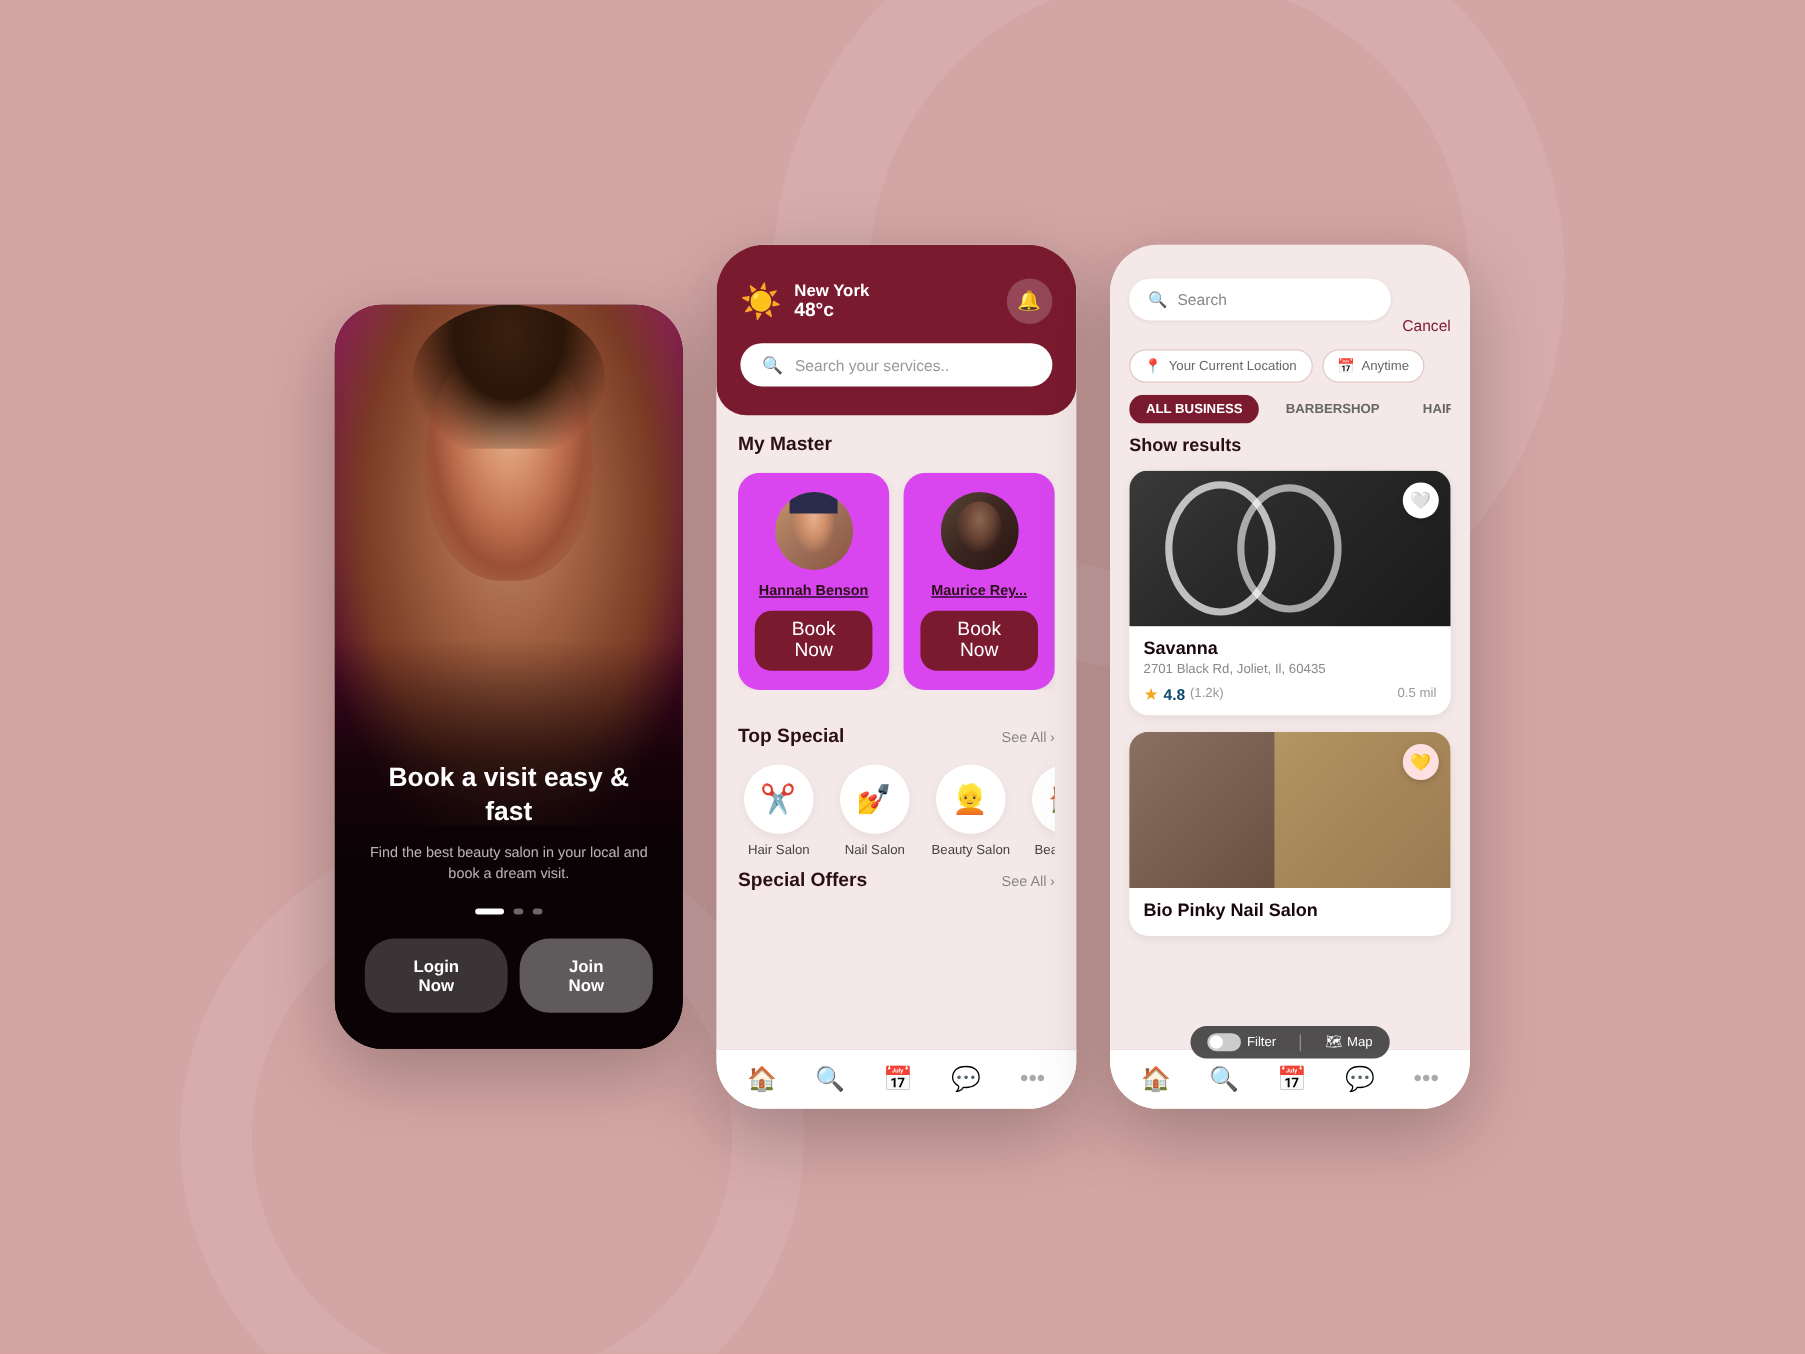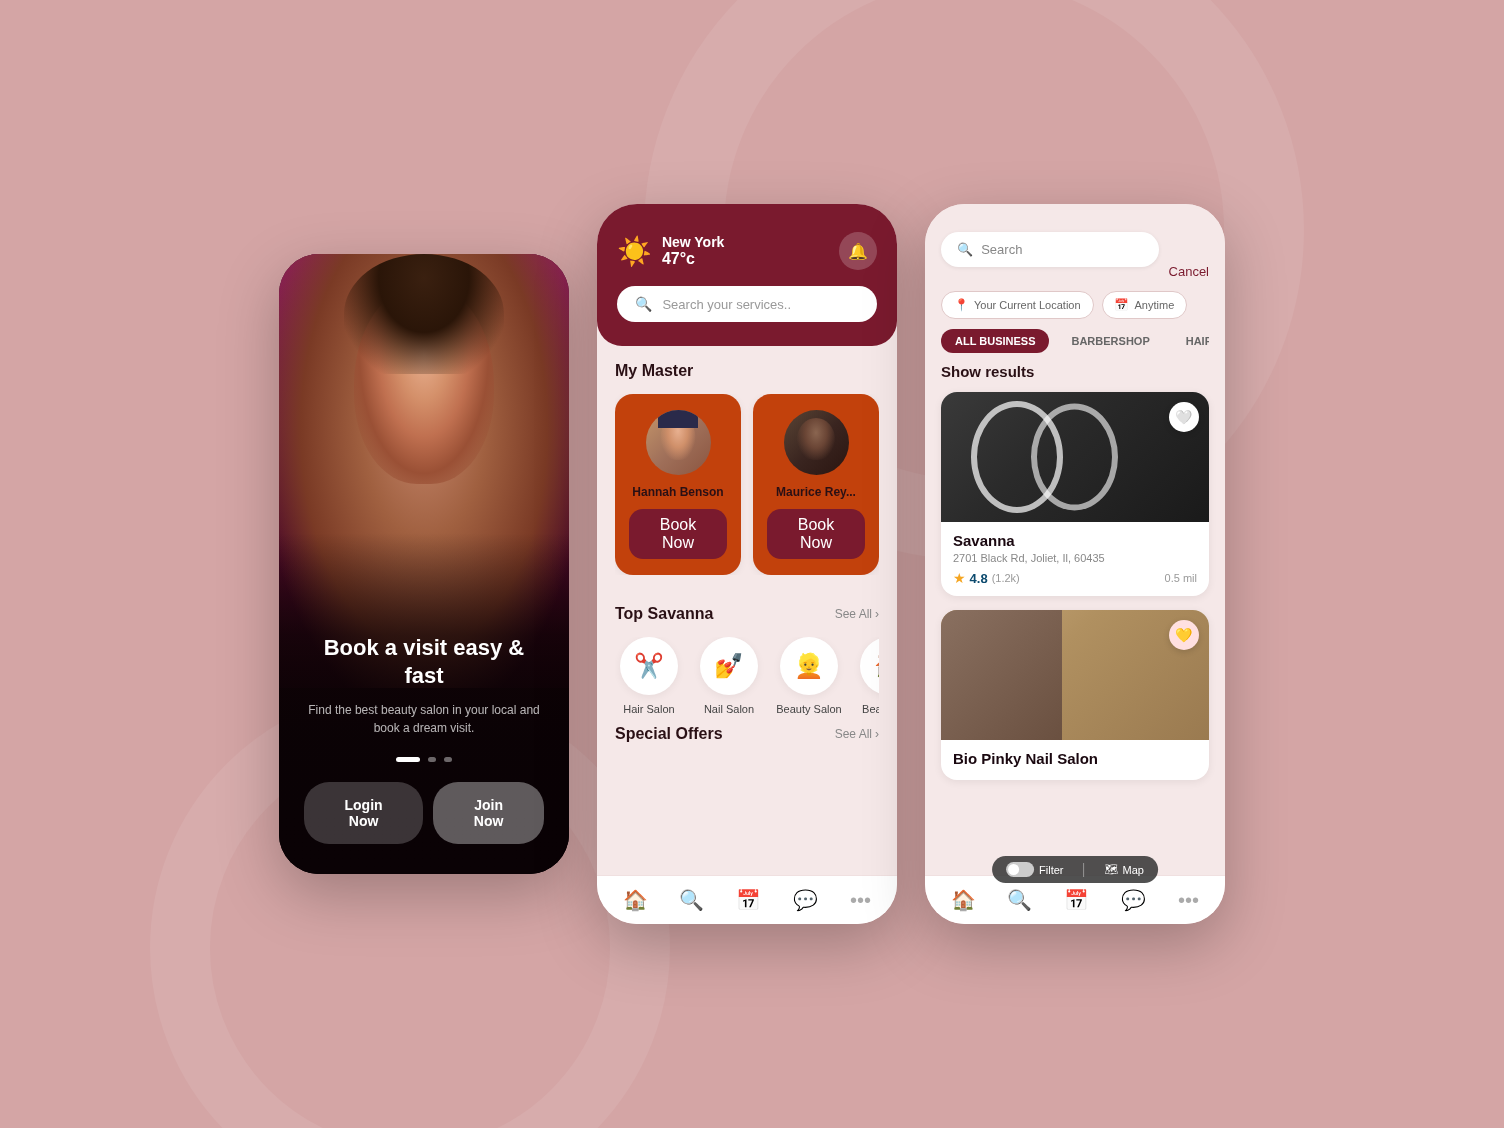--- a/index.html
+++ b/index.html
@@ -302,26 +302,27 @@
       gap: 3px;
     }
 
     .masters-row {
       display: flex;
       gap: 12px;
       overflow: hidden;
     }
 
     .master-card {
-      background: #c2410c;
+      background: #d946ef;
       border-radius: 18px;
       padding: 16px 14px;
       text-align: center;
       min-width: 120px;
       box-shadow: 0 2px 8px rgba(0,0,0,0.06);
+      text-decoration: underline;
     }
 
     .master-avatar {
       width: 65px;
       height: 65px;
       border-radius: 50%;
       margin: 0 auto 10px;
       overflow: hidden;
     }
 
@@ -802,21 +803,21 @@
     </div>
   </div>
 
   <div class="phone phone-2">
     <div class="phone-2-header">
       <div class="weather-row">
         <div class="weather-left">
           <span class="sun-icon">☀️</span>
           <div class="weather-text">
             <div class="city-name">New York</div>
-            <div class="temperature">47°c</div>
+            <div class="temperature">48°c</div>
           </div>
         </div>
         <button class="bell-btn">🔔</button>
       </div>
       <div class="search-bar">
         <span class="search-bar-icon">🔍</span>
         <span class="search-bar-text">Search your services..</span>
       </div>
     </div>
 
@@ -839,21 +840,21 @@
               <div class="avatar-maurice"></div>
             </div>
             <div class="master-name">Maurice Rey...</div>
             <button class="book-btn">Book Now</button>
           </div>
         </div>
       </div>
 
       <div class="section" style="margin-top:14px;">
         <div class="section-header">
-          <span class="section-title">Top Savanna</span>
+          <span class="section-title">Top Special</span>
           <span class="see-all">
             <span>See All</span>
             <span>›</span>
           </span>
         </div>
         <div class="services-grid">
           <div class="service-item">
             <div class="service-icon-circle">✂️</div>
             <div class="service-label">Hair Salon</div>
           </div>

